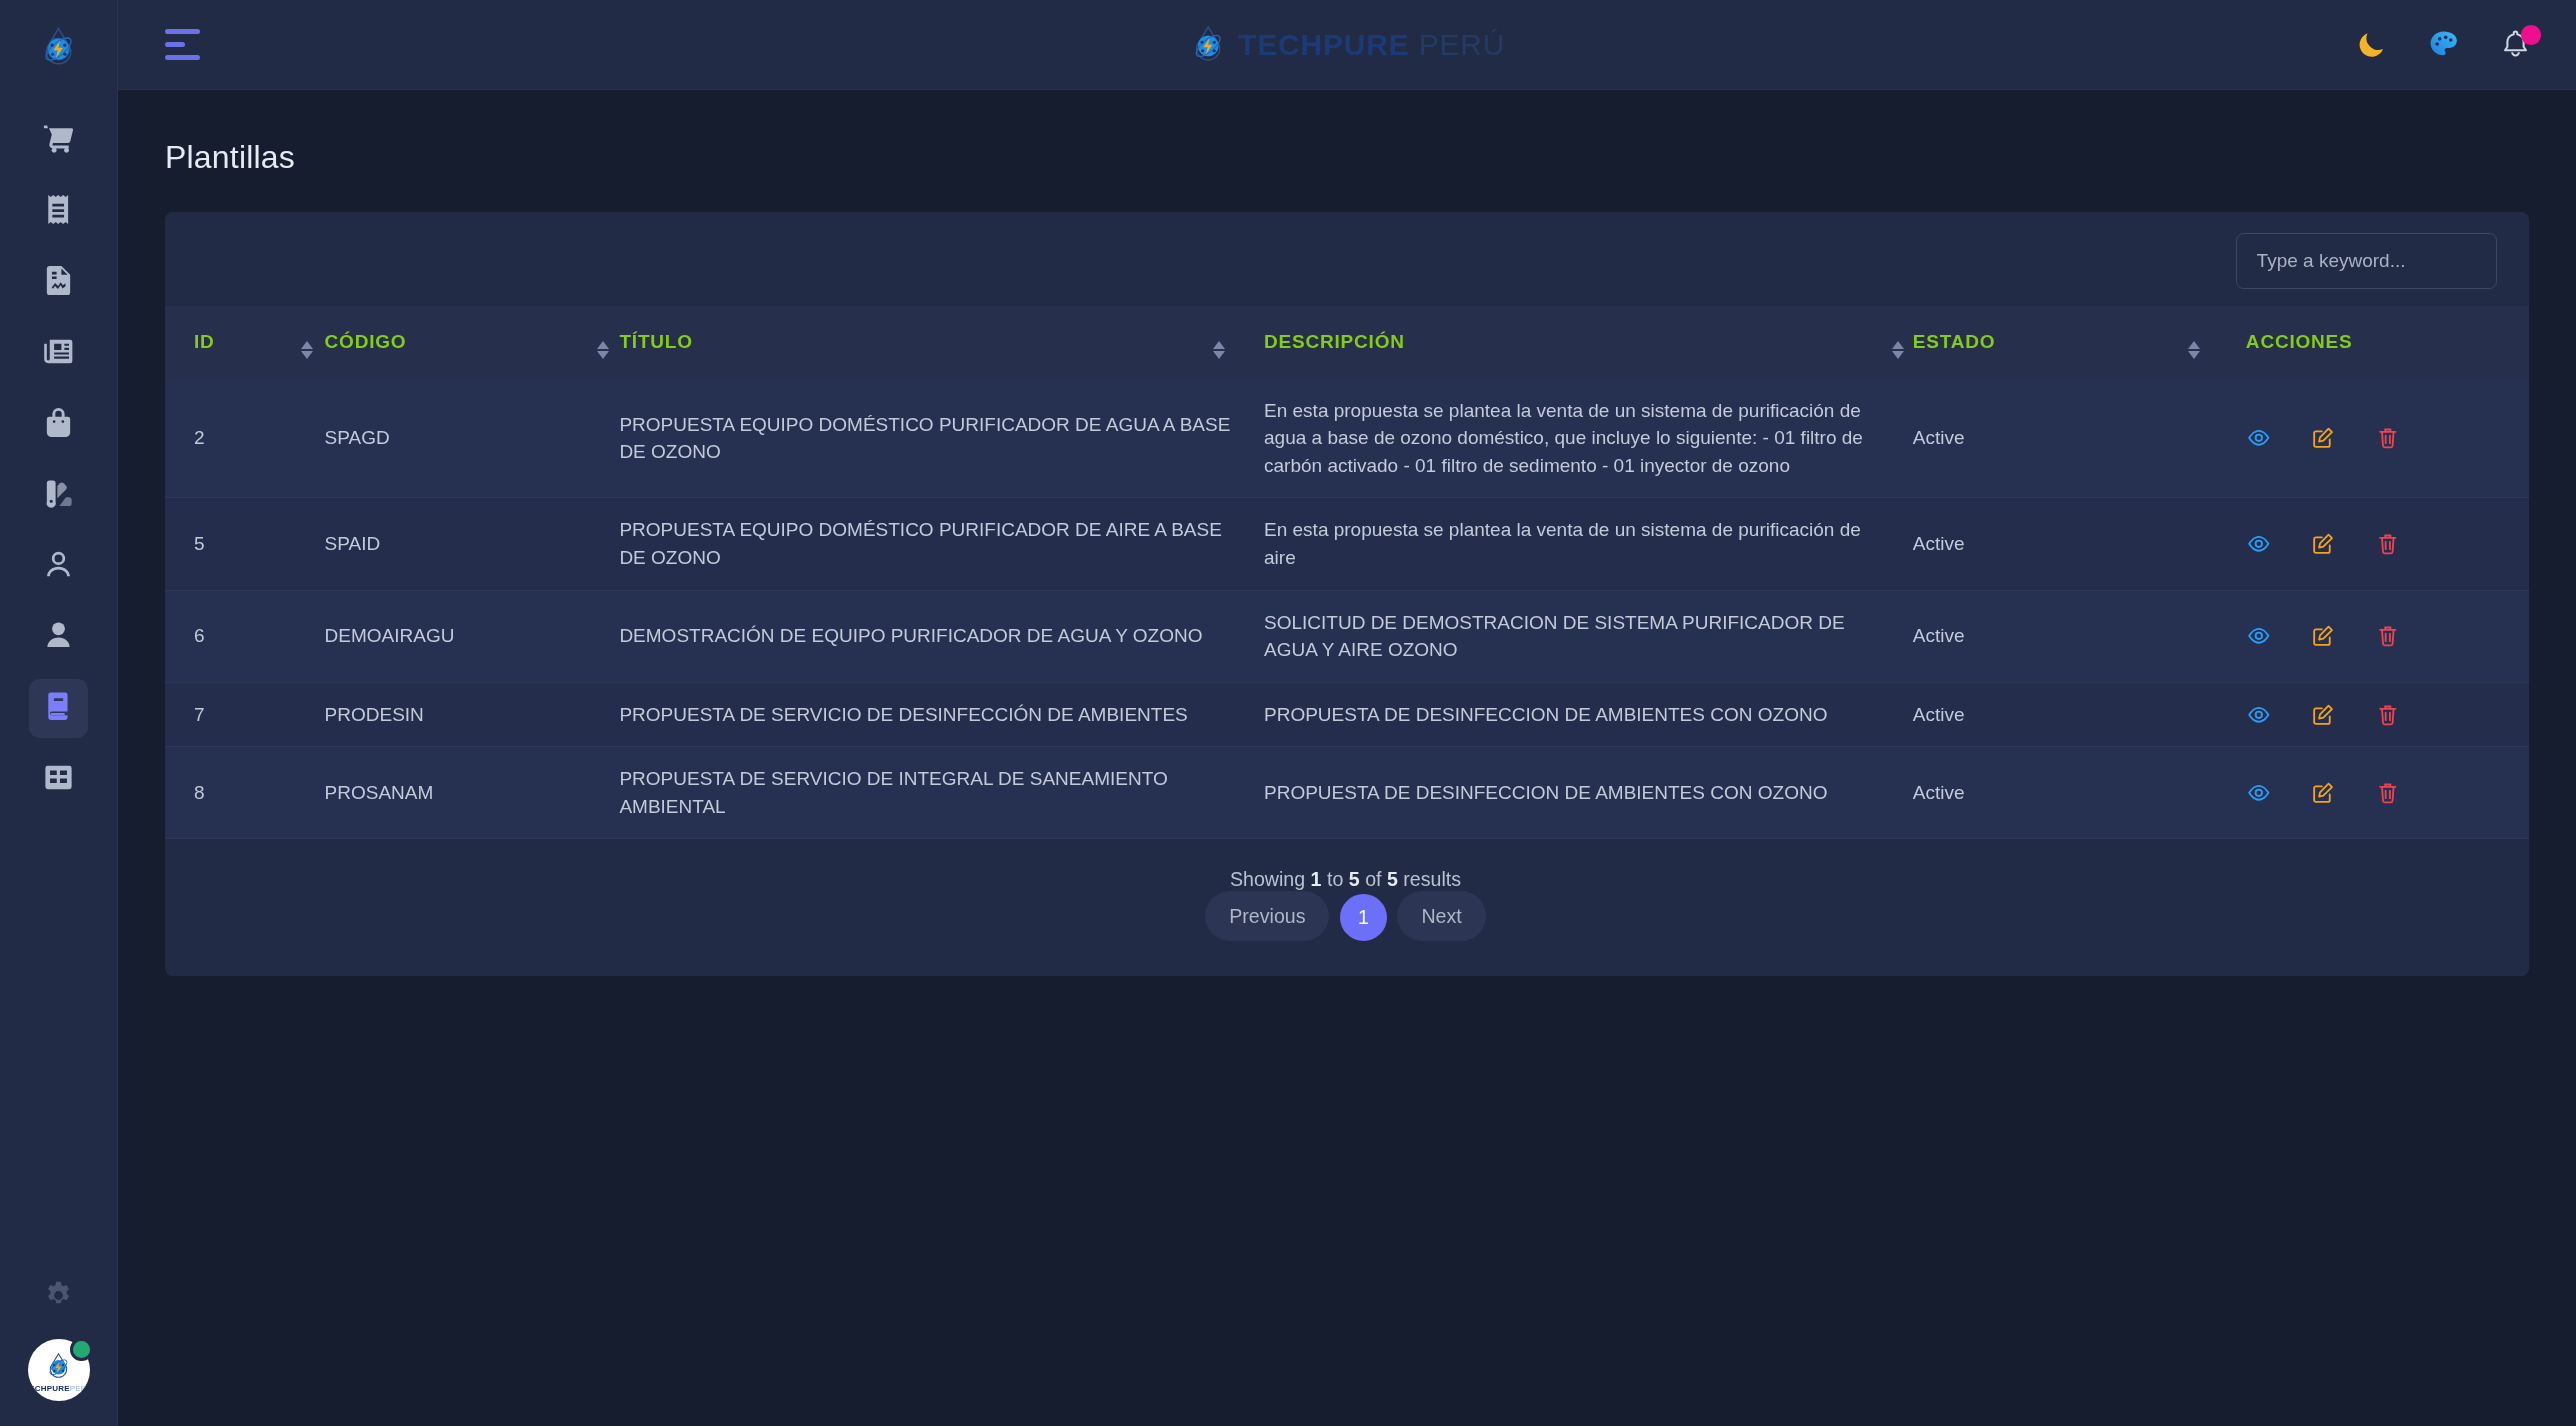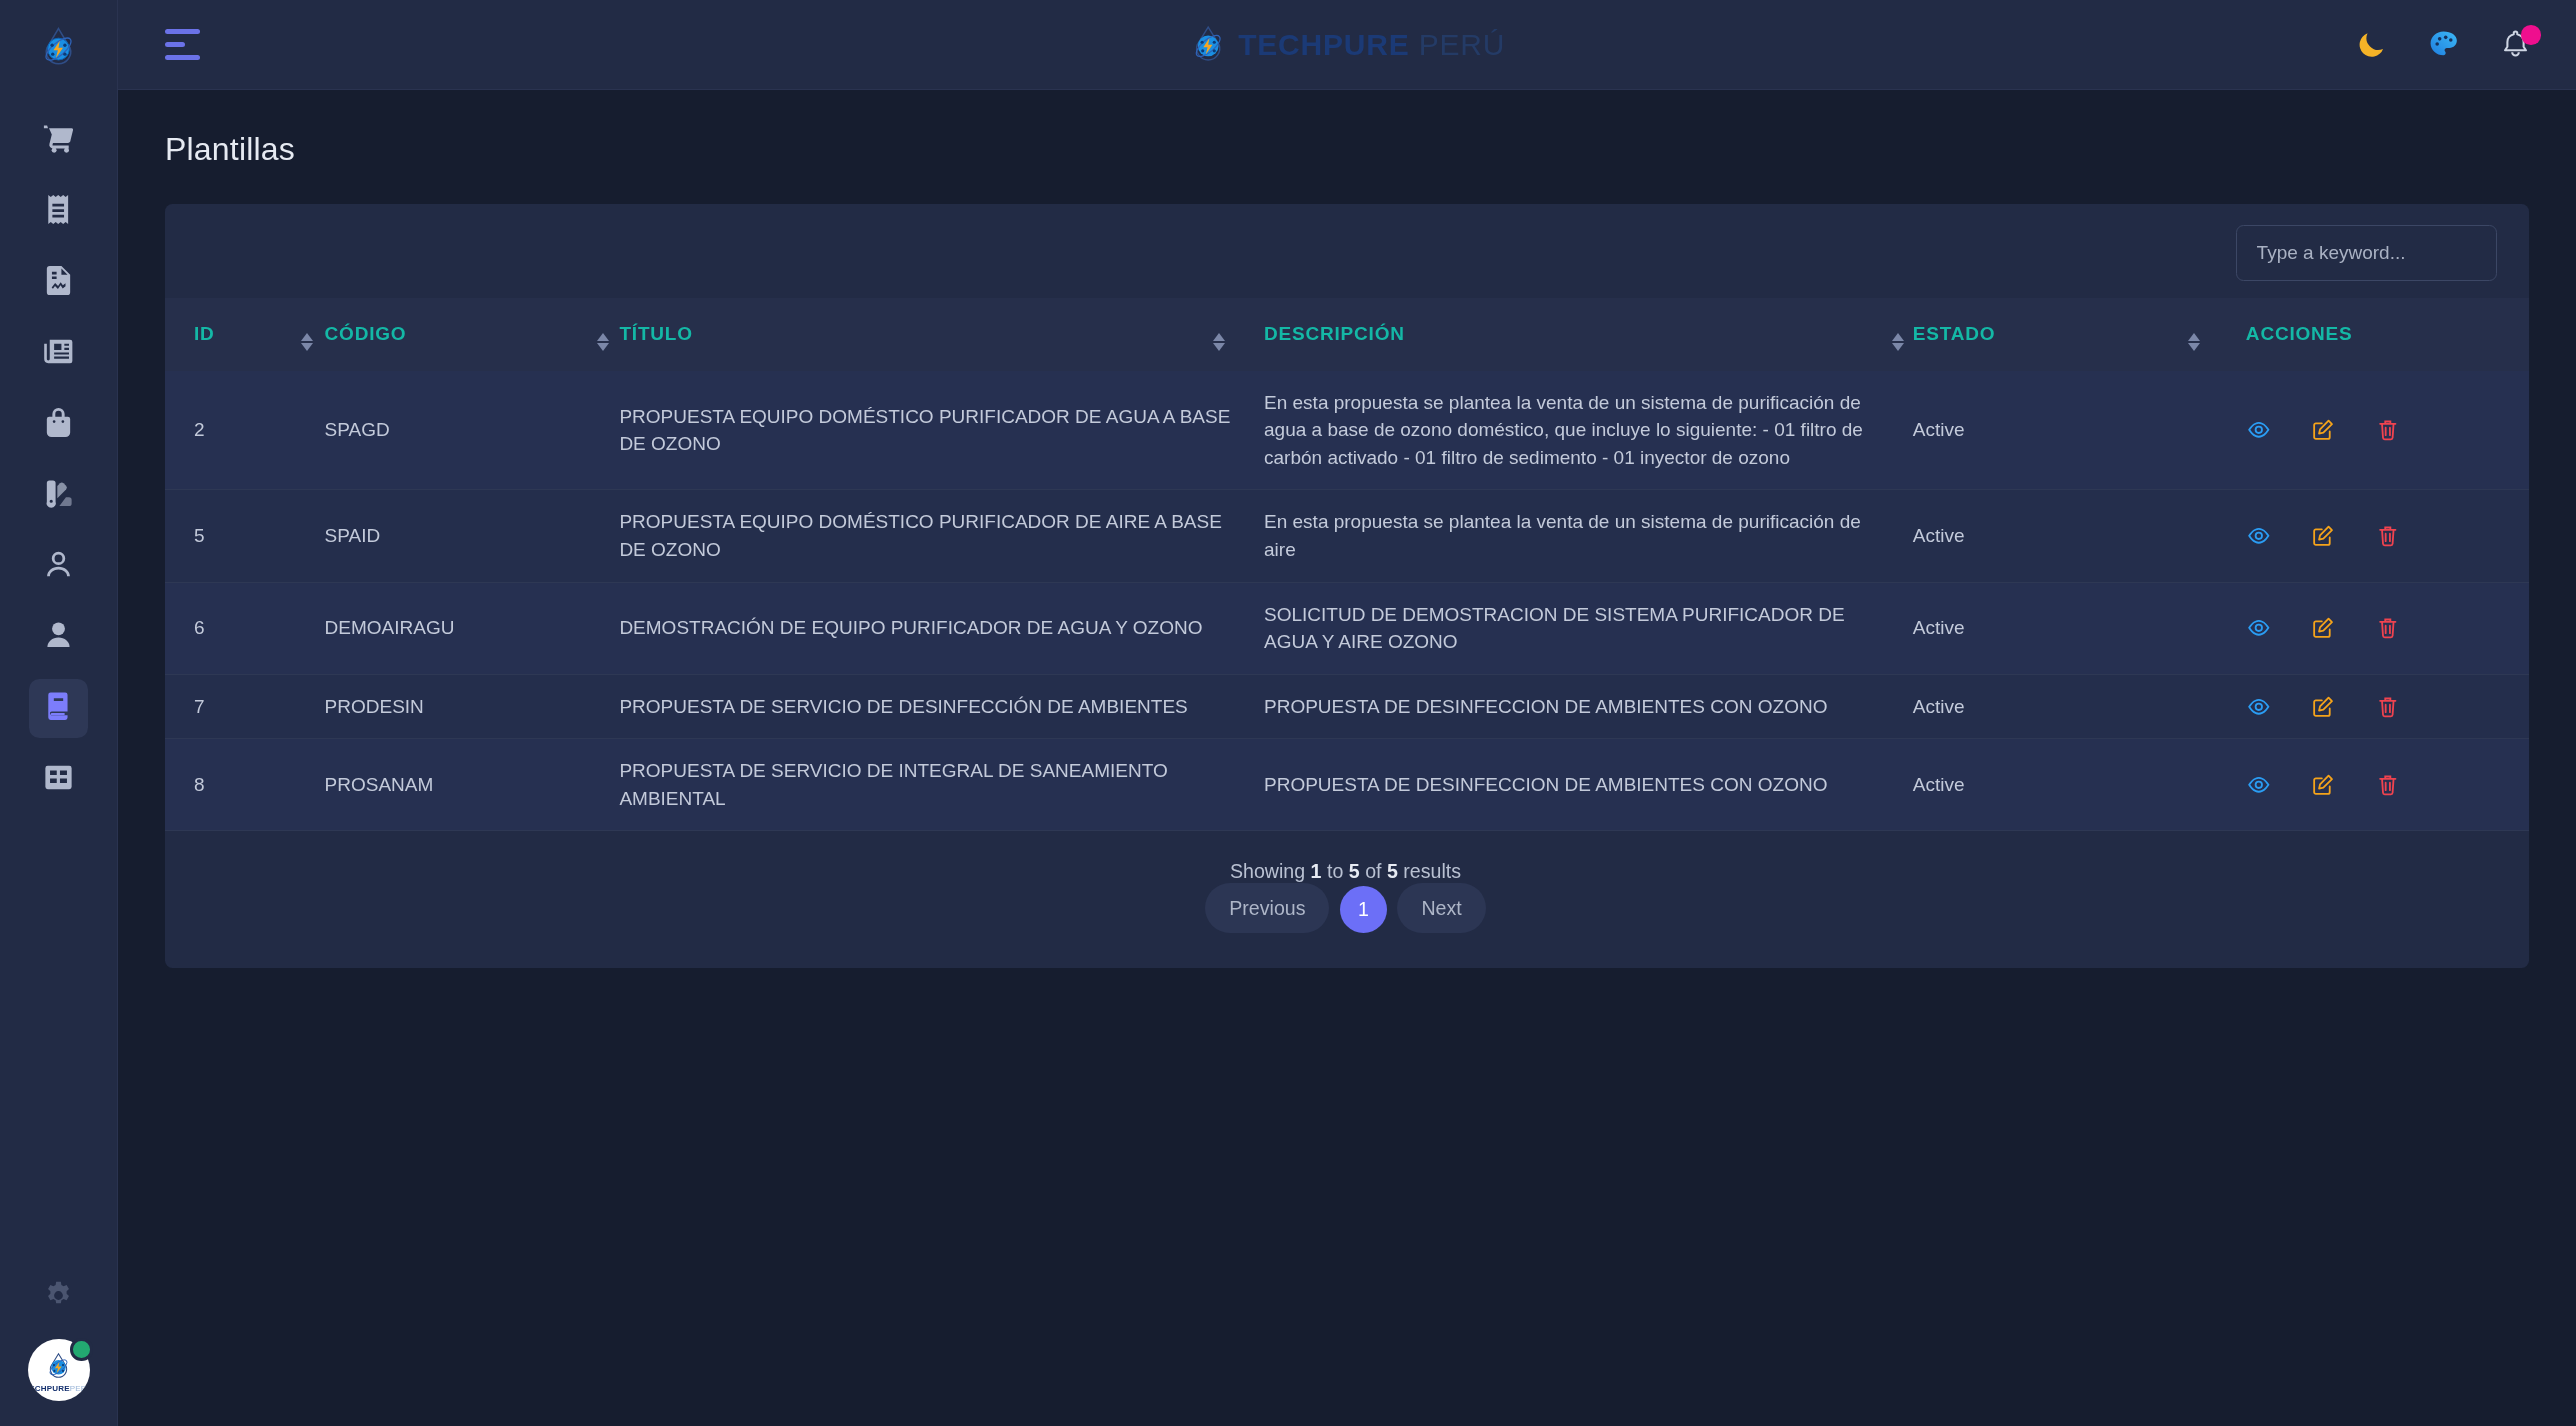--- a/index.html
+++ b/index.html
@@ -81,21 +81,21 @@
   .topbar-actions {
     margin-left: auto; display: flex; align-items: center; gap: 39px;
   }
   .ico-btn { cursor: pointer; position: relative; display: flex; align-items: center; }
   .ico-btn svg { width: 33px; height: 33px; }
   .bell-badge {
     position: absolute; top: -3px; right: -9px;
     width: 19.6px; height: 19.6px; border-radius: 50%; background: #ef0f8e;
   }
 
-  .content { padding: 41px 47px 13px 47px; flex: 1; overflow: hidden; }
+  .content { padding: 41px 47px 13px 47px; flex: 1; overflow: hidden; margin-top: 8px; }
   .page-title {
     font-size: 32px; color: #e6eaf2; font-weight: normal;
     letter-spacing: 0.2px; margin-bottom: 36px;
   }
 
   .card {
     background: #222b45; border-radius: 7.5px;
     padding: 0 0 0 0; overflow: hidden;
   }
   .card-head {
@@ -111,21 +111,21 @@
     background: transparent; border: 0.8px solid #3c4765;
     color: #c2c9d8; font-size: 19px; padding: 0 19.6px;
     font-family: "Liberation Sans", sans-serif; outline: none;
   }
   .search-input::placeholder { color: #a9b1c3; }
 
   table { width: 100%; border-collapse: collapse; table-layout: fixed; }
   thead tr { background: #262f4b; }
   thead th {
     text-align: left; vertical-align: top;
-    color: #14b8a6; font-size: 19px; font-weight: bold;
+    color: #84cc16; font-size: 19px; font-weight: bold;
     letter-spacing: 0.8px; padding: 25.6px 10.5px 25.6px 0;
     position: relative;
   }
   thead th .th-inner { display: block; }
   .sorter {
     display: inline-flex; flex-direction: column; gap: 2.3px;
     position: absolute; bottom: 19.6px; cursor: pointer;
   }
   .sorter i {
     display: block; width: 0; height: 0;

